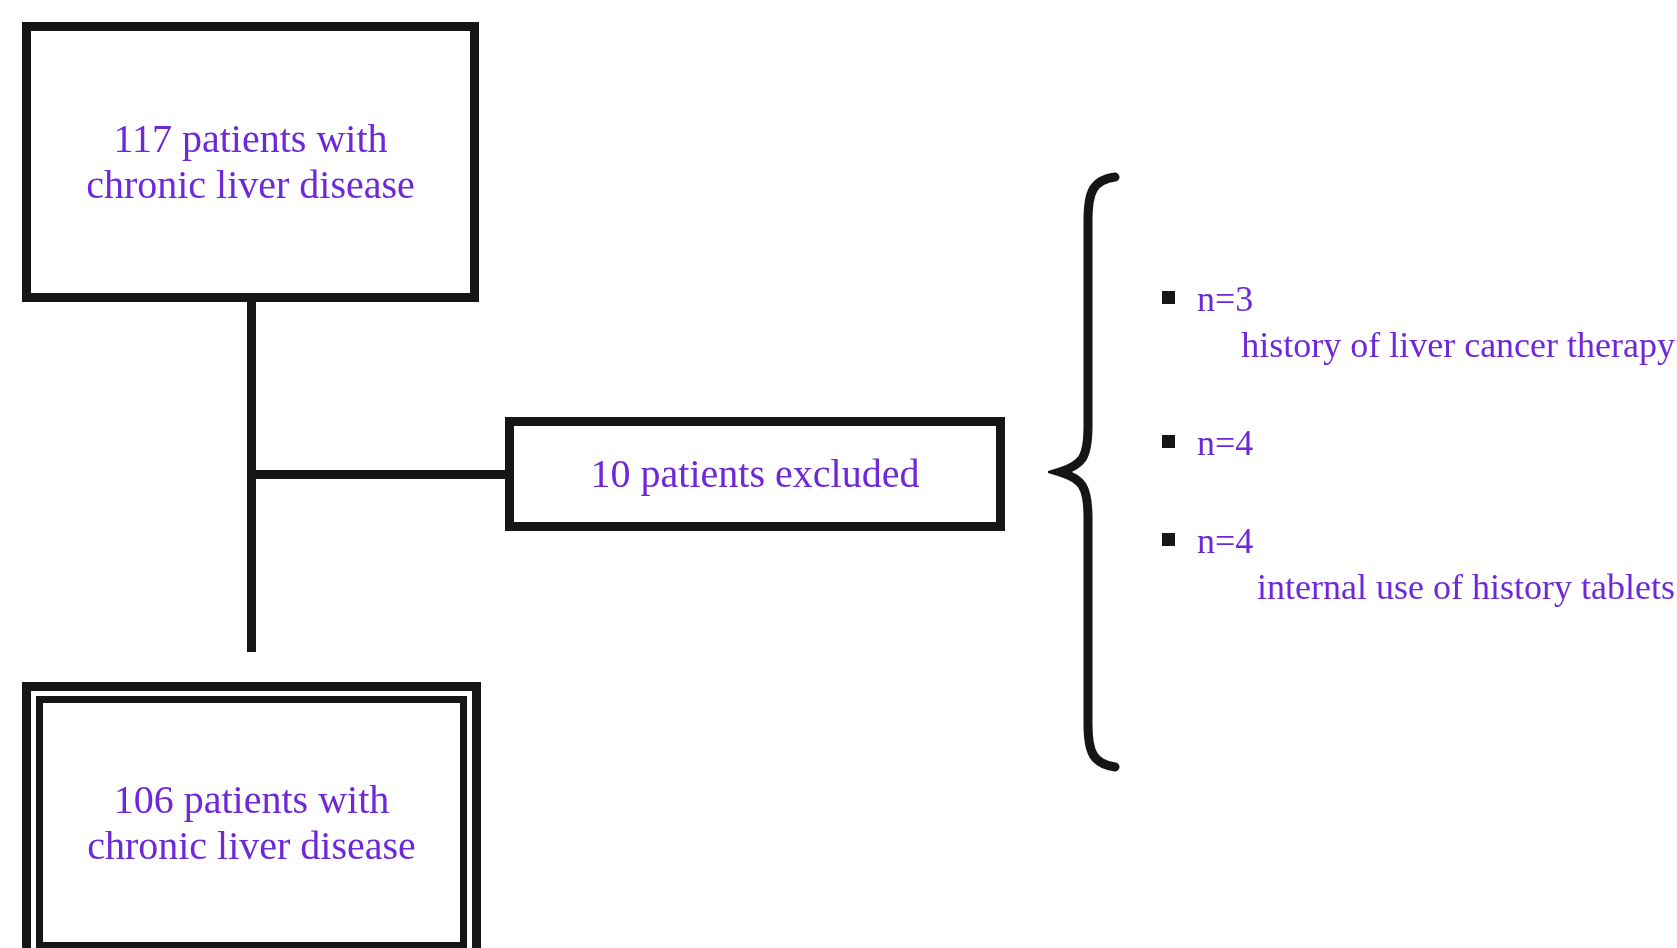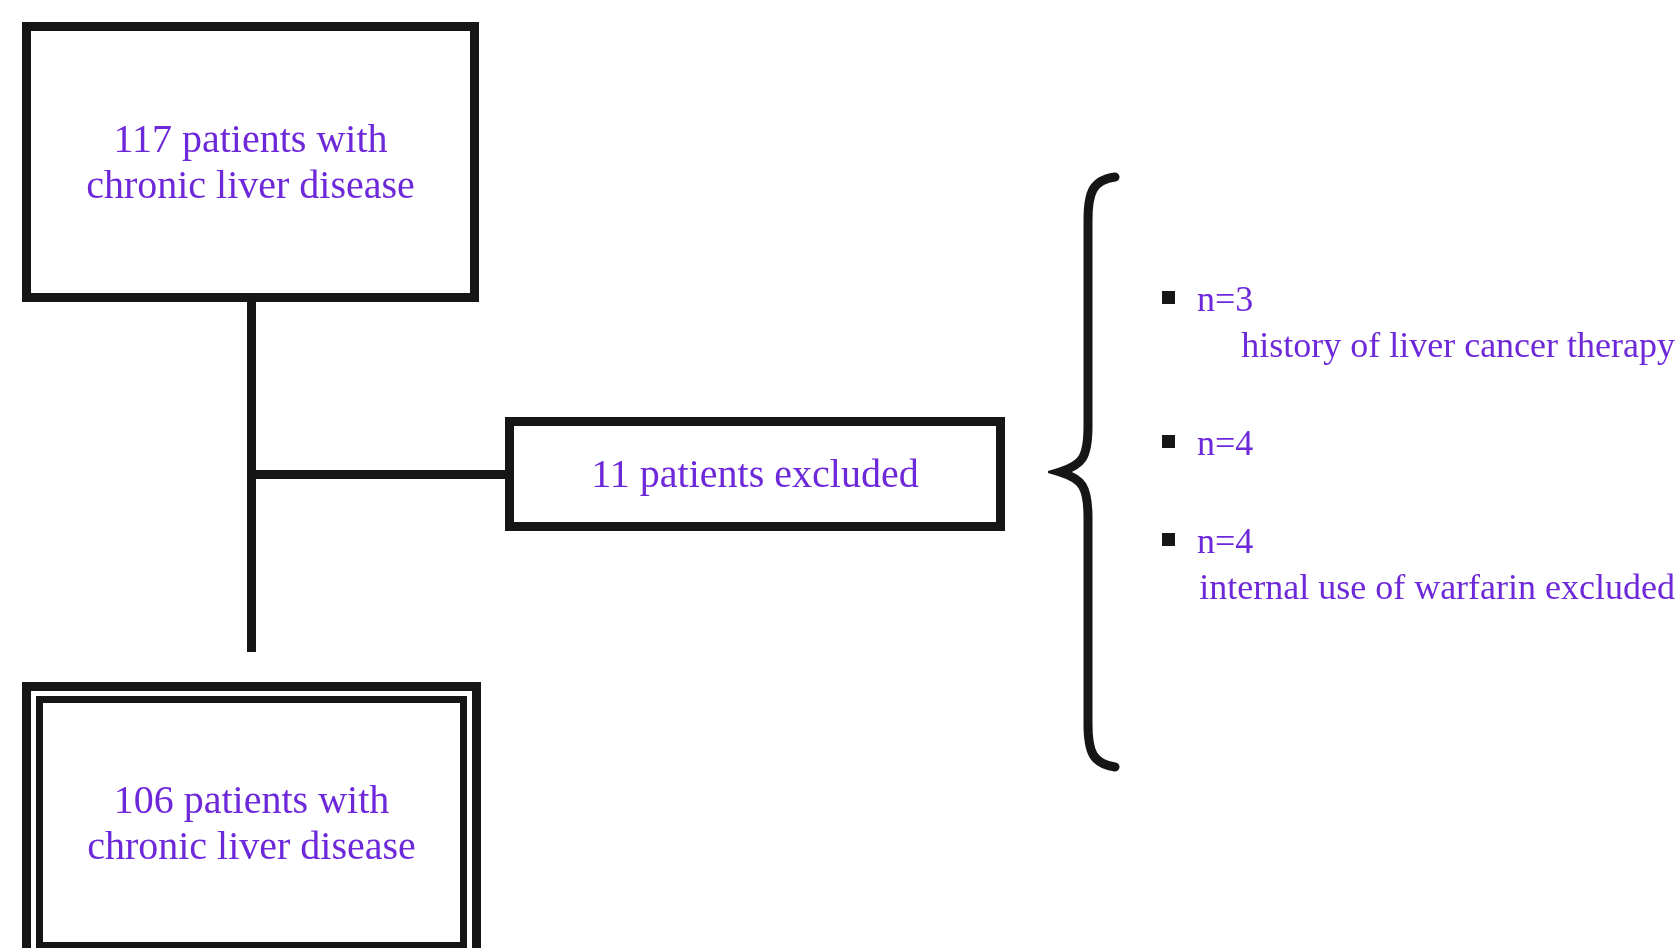--- a/index.html
+++ b/index.html
@@ -89,21 +89,21 @@
   <div id="connector-horizontal" class="connector"></div>
 
   <div id="initial-box" class="box">
     <div>
       <span class="box-line">117 patients with</span>
       <span class="box-line">chronic liver disease</span>
     </div>
   </div>
 
   <div id="excluded-box" class="box">
-    <span>11 patients excluded</span>
+    <span>10 patients excluded</span>
   </div>
 
   <div id="final-box" class="box">
     <div class="inner-frame"></div>
     <div>
       <span class="box-line">106 patients with</span>
       <span class="box-line">chronic liver disease</span>
     </div>
   </div>
 
@@ -132,17 +132,17 @@
         <span class="bullet"></span>
         <span>n=4</span>
       </div>
     </div>
 
     <div class="reason">
       <div class="reason-head">
         <span class="bullet"></span>
         <span>n=4</span>
       </div>
-      <div class="reason-desc">internal use of warfarin excluded</div>
+      <div class="reason-desc">internal use of history tablets</div>
     </div>
 
   </div>
 </div>
 
 </body></html>

